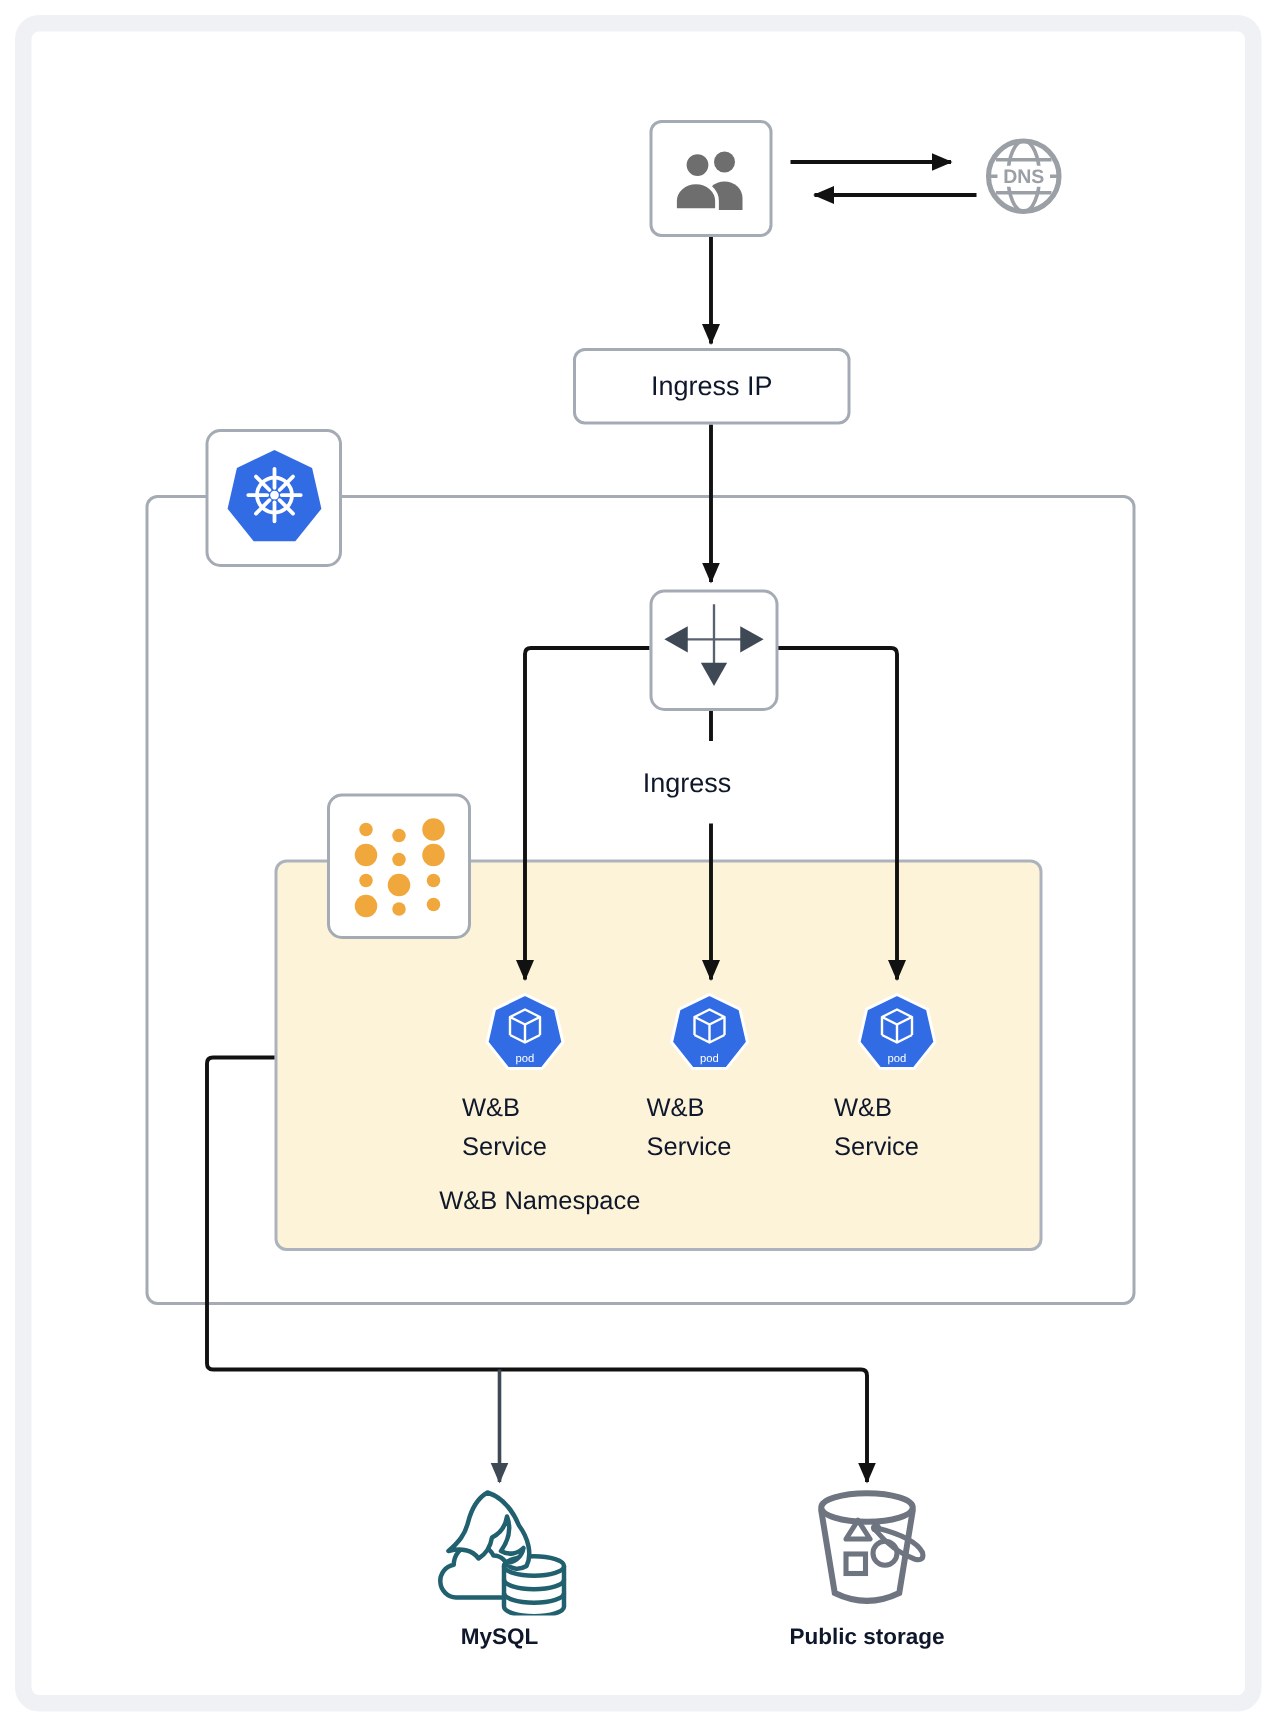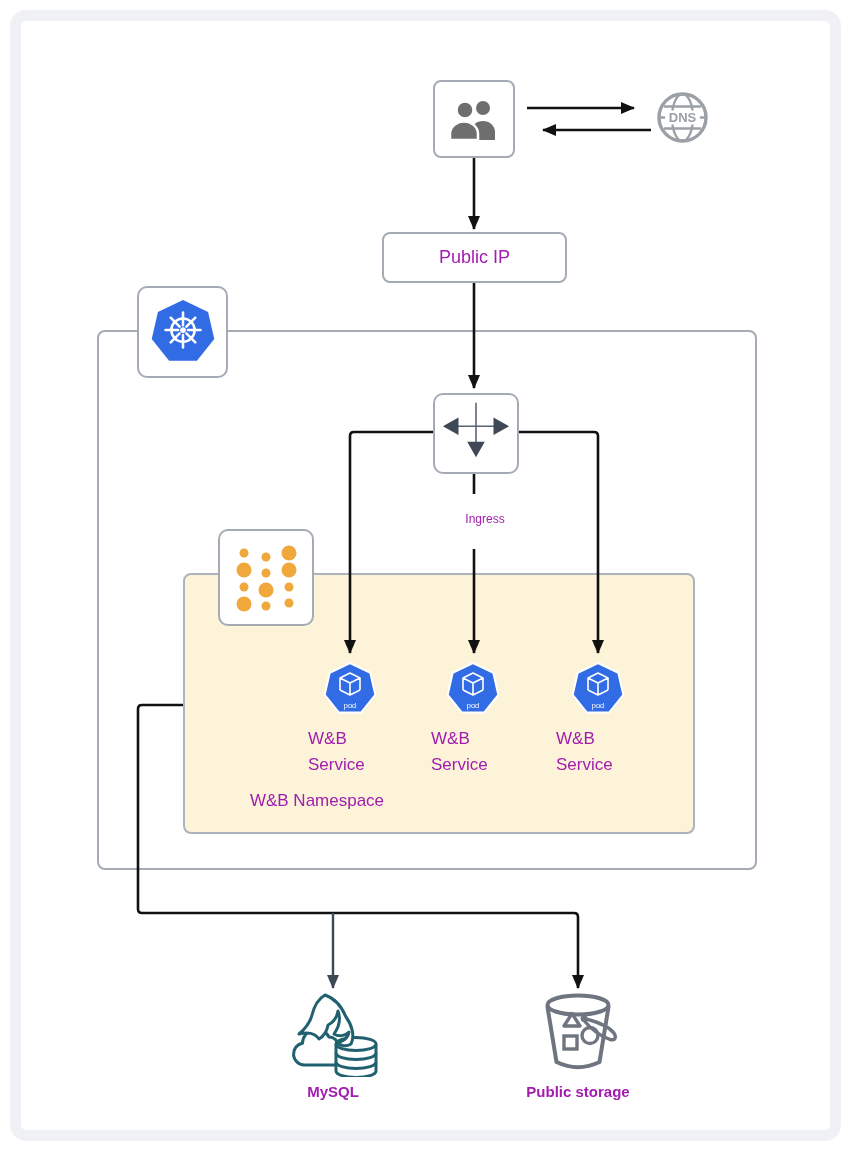--- a/index.html
+++ b/index.html
@@ -1,40 +1,40 @@
 <!DOCTYPE html>
 <html><head>
 <meta charset="utf-8">
 <style>
   html,body{margin:0;padding:0;background:#ffffff;}
   .canvas{
     position:relative;width:851px;height:1151px;background:#ffffff;overflow:hidden;
-    font-family:"Liberation Sans", sans-serif;color:#a21caf;
+    font-family:"Liberation Sans", sans-serif;color:#0f172a;
   }
   .frame{
     position:absolute;left:10px;top:10px;right:10px;bottom:10px;
     border:11px solid #eff1f4;border-radius:16px;pointer-events:none;z-index:50;
   }
   .wires{position:absolute;left:0;top:0;z-index:3;}
   .box{position:absolute;background:#fff;border:2px solid #a5abb5;border-radius:8px;box-sizing:border-box;}
   .node{position:absolute;z-index:4;}
   .k8s-box{left:97px;top:330px;width:660px;height:540px;background:transparent;z-index:1;}
   .ns-box{left:183px;top:573px;width:512px;height:261px;background:#fcf3d9;border-color:#adb3bd;z-index:2;}
   .users-box{left:433px;top:80px;width:82px;height:78px;display:flex;align-items:center;justify-content:center;z-index:4;}
   .pubip{left:382px;top:232px;width:185px;height:51px;display:flex;align-items:center;justify-content:center;
          font-size:18px;z-index:4;}
   .iconbox{background:#fff;border:2px solid #a5abb5;border-radius:10px;display:flex;align-items:center;justify-content:center;z-index:4;}
   .k8slogo{left:137px;top:286px;width:87px;height:88px;}
   .nsicon{left:218px;top:529px;width:92px;height:93px;}
   .ingressbox{left:433px;top:393px;width:82px;height:77px;}
   .lbl{position:absolute;text-align:center;z-index:5;}
-  .ingress-lbl{left:435px;top:512px;width:100px;font-size:12px;}
+  .ingress-lbl{left:408px;top:512px;width:100px;font-size:18px;}
   .pod{position:absolute;width:56px;height:56px;z-index:4;}
   .pod-lbl{position:absolute;width:84px;top:726px;font-size:17px;line-height:26px;z-index:4;}
-  .ns-lbl{left:207px;top:791px;width:220px;text-align:center;font-size:17px;}
+  .ns-lbl{left:207px;top:791px;width:220px;text-align:right;font-size:17px;}
   .store-lbl{top:1083px;font-size:15px;font-weight:bold;}
   .icon-abs{position:absolute;z-index:4;}
 </style>
 </head>
 <body>
 
 <div class="canvas">
 
   <div class="box k8s-box"></div>
 
@@ -83,21 +83,21 @@
       <ellipse cx="26.5" cy="26.5" rx="10.5" ry="23.5" fill="none" stroke="#9ba0a6" stroke-width="2.4"></ellipse>
       <path d="M8,15.5 H45" stroke="#9ba0a6" stroke-width="2.4" fill="none"></path>
       <path d="M8,37.5 H45" stroke="#9ba0a6" stroke-width="2.4" fill="none"></path>
       <path d="M3,26.5 H50" stroke="#9ba0a6" stroke-width="2.4" fill="none"></path>
       <rect x="9" y="19.5" width="35" height="14" fill="#ffffff"></rect>
       <text x="26.5" y="31" text-anchor="middle" font-size="13" font-weight="bold" font-family="Liberation Sans, sans-serif" fill="#9ba0a6">DNS</text>
     </svg>
   </div>
 
   <div class="box pubip node">
-    <span>Public IP</span>
+    <span>Ingress IP</span>
   </div>
 
   <div class="iconbox k8slogo icon-abs">
     <svg width="68" height="68" viewBox="0 0 70 70">
       <polygon points="35,2 60.8,14.4 67.2,42.3 49.3,64.7 20.7,64.7 2.8,42.3 9.2,14.4" fill="#326ce5"></polygon>
       <circle cx="35" cy="33" r="12" fill="none" stroke="#ffffff" stroke-width="2.6"></circle>
       <circle cx="35" cy="33" r="3" fill="#ffffff"></circle>
       <g stroke="#ffffff" stroke-width="2.6" stroke-linecap="round">
         <line x1="35" y1="28" x2="35" y2="15"></line>
         <line x1="38.5" y1="29.5" x2="47.7" y2="20.3"></line>

